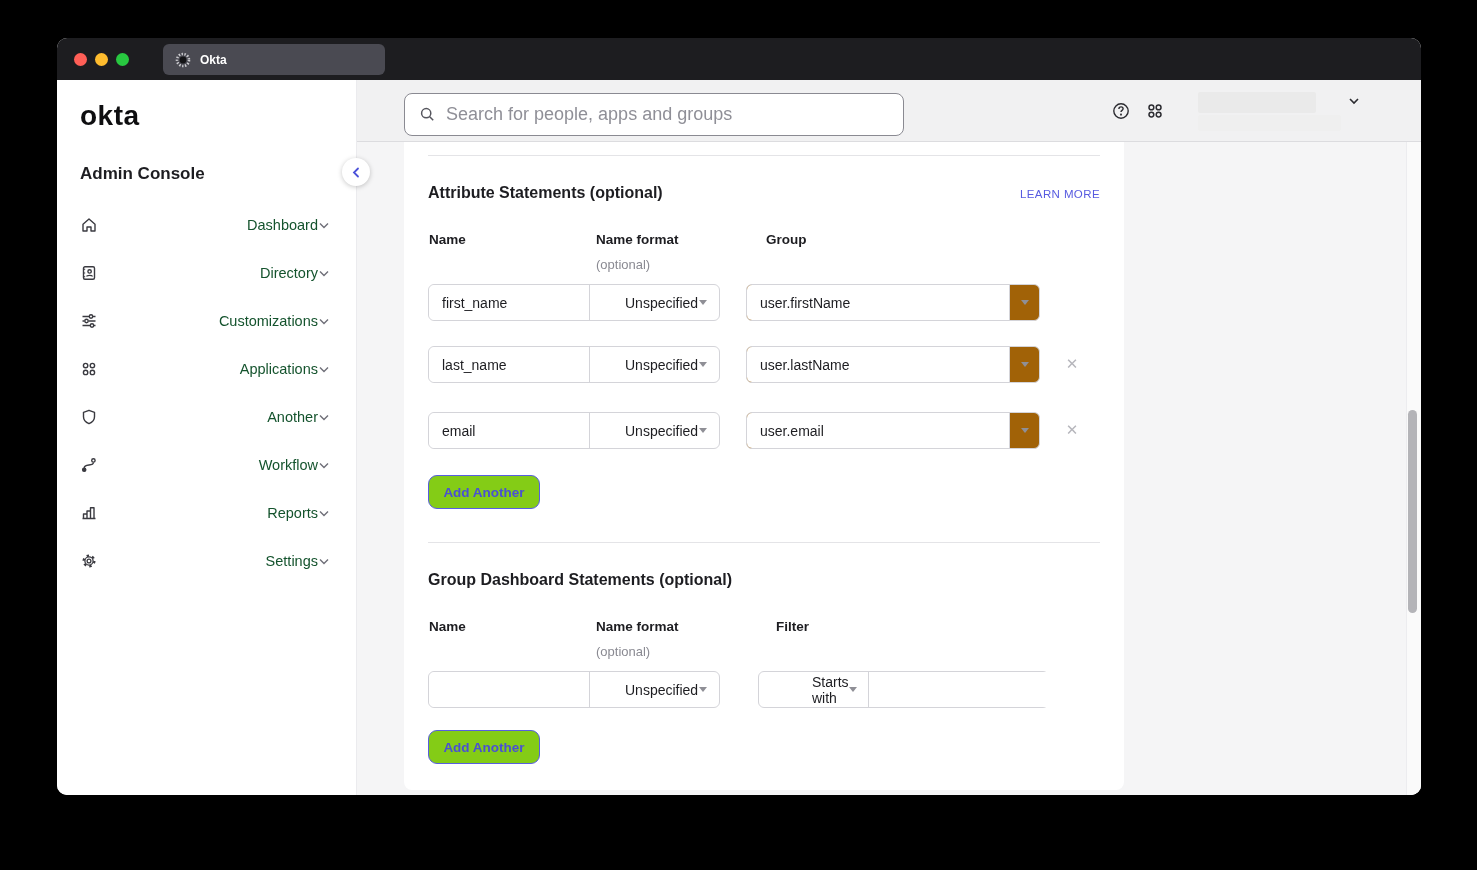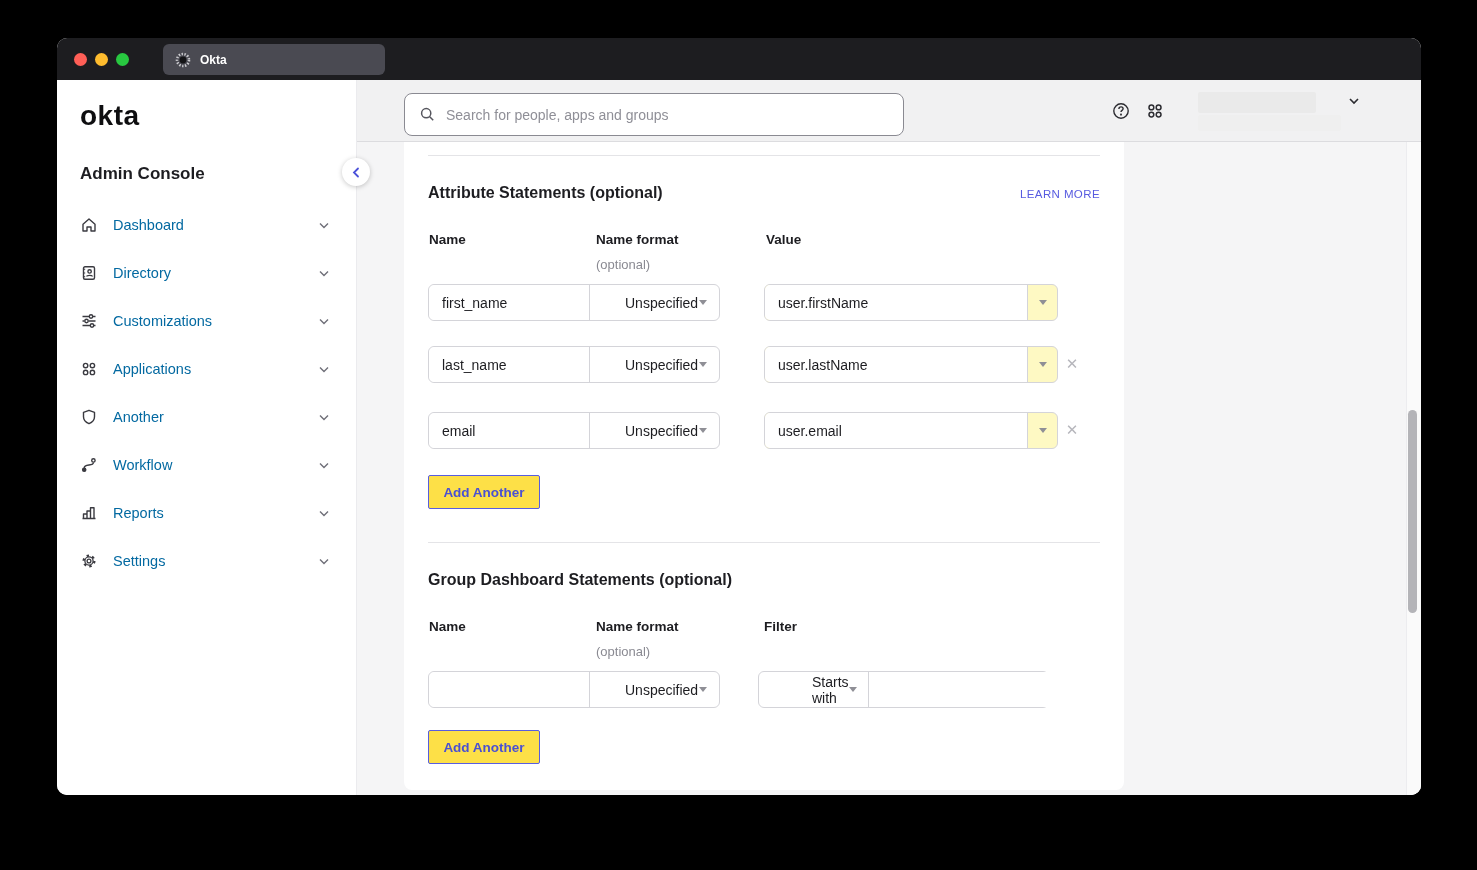--- a/index.html
+++ b/index.html
@@ -19,33 +19,33 @@
   .favicon { width:16px; height:16px; display:inline-flex; }
 
   
   .app-body { position:relative; display:flex; height:715px; }
   .sidebar { width:300px; background:#fff; border-right:1px solid #ebebee; padding:20px 0 0 0; flex:none; }
   .logo { font-size:28px; font-weight:700; color:#0e0e10; letter-spacing:.5px; padding-left:23px; }
   .console-title { margin-top:32px; padding-left:23px; font-size:17px; font-weight:700; color:#1d1d21; }
   .nav { margin-top:17px; }
   .nav-item { height:48px; display:flex; align-items:center; padding:0 26px 0 23px; cursor:pointer; }
   .nav-icon { width:18px; height:18px; flex:none; display:inline-flex; }
-  .nav-label { margin-left:15px; font-size:14.5px; color:#0369a1; flex:1; }
+  .nav-label { margin-left:15px; font-size:14.5px; color:#14532d; flex:1;text-align:right; }
   .nav-chevron { width:12px; height:12px; display:inline-flex; }
 
   .collapse-btn { position:absolute; left:285px; top:78px; width:28px; height:28px; border-radius:50%;
                   background:#fff; border:none; box-shadow:0 1px 5px rgba(0,0,0,.22); cursor:pointer;
                   display:flex; align-items:center; justify-content:center; z-index:5; }
 
   
   .main { position:relative; flex:1; background:#f5f5f6; overflow:hidden; }
   .topbar { position:relative; height:62px; background:#f1f1f2; border-bottom:1px solid #dcdcdf; }
   .searchbox { position:absolute; left:47px; top:13px; width:500px; height:43px; background:#fff;
                border:1.5px solid #8a8a92; border-radius:8px; display:flex; align-items:center; padding-left:14px; gap:10px; }
-  .searchbox input { border:none; outline:none; flex:1; font-size:14px; color:#3b82f6; background:transparent;
+  .searchbox input { border:none; outline:none; flex:1; font-size:18px; color:#3b82f6; background:transparent;
                      font-family:"Liberation Sans", sans-serif; }
   .searchbox input::placeholder { color:#8f8f97; }
   .topbar-right { position:absolute; right:60px; top:0; height:62px; display:flex; align-items:center; }
   .icon-btn { width:34px; height:34px; display:flex; align-items:center; justify-content:center; cursor:pointer; background:none; border:none; }
   .user-chip { display:flex; align-items:flex-start; margin-left:26px; cursor:pointer; position:relative; }
   .redact { border-radius:2px; }
   .redact-1 { width:118px; height:21px; background:#eaeaea; }
   .redact-2 { width:143px; height:16px; background:#efefef; margin-top:2px; }
   .user-chevron { margin-left:6px; margin-top:2px; display:inline-flex; }
 
@@ -65,37 +65,37 @@
 
   .form-row { position:absolute; left:24px; height:37px; }
   .joined { position:absolute; left:0; top:0; width:292px; height:37px; border:1px solid #d4d4d9;
             border-radius:6px; display:flex; background:#fff;gap:22px; }
   .joined input { width:161px; border:none; border-right:1px solid #d4d4d9; outline:none; padding:0 13px;
                   font-size:14px; color:#1d1d21; border-radius:6px 0 0 6px; font-family:"Liberation Sans", sans-serif; }
   .dd { flex:1; display:flex; align-items:center; justify-content:space-between; padding:0 12px 0 13px; cursor:pointer; }
   .dd-label { font-size:14px; color:#1d1d21; }
   .tri { width:0; height:0; border-left:4.5px solid transparent; border-right:4.5px solid transparent;
          border-top:5.5px solid #8f8f96; display:inline-block; }
-  .combo { position:absolute; left:336px; top:0; width:294px; height:37px; border:1px solid #d4d4d9;
-           border-radius:6px; display:flex; background:#fef9c3; overflow:hidden; }
+  .combo { position:absolute; left:318px; top:0; width:294px; height:37px; border:1px solid #d4d4d9;
+           border-radius:6px; display:flex; background:#a16207; overflow:hidden; }
   .combo input { flex:1; border:none; outline:none; padding:0 13px; font-size:14px; color:#1d1d21;
                  font-family:"Liberation Sans", sans-serif; }
   .arrowbox { width:30px; border-left:1px solid #d4d4d9; display:flex; align-items:center; justify-content:center; cursor:pointer; }
   .remove { position:absolute; left:634px; top:8px; width:20px; height:20px; color:#b6b6bc; font-size:15px;
             line-height:20px; text-align:center; cursor:pointer; }
 
   .filter-joined { position:absolute; left:330px; top:0; width:291px; height:37px; border:1px solid #d4d4d9;
                    border-radius:6px; display:flex; background:#fff;padding-left:40px; }
   .filter-dd { width:120px; border-right:1px solid #d4d4d9; display:flex; align-items:center;
                justify-content:space-between; padding:0 11px 0 13px; cursor:pointer; }
   .filter-joined input { flex:1; border:none; outline:none; padding:0 13px; font-size:14px; color:#1d1d21;
                          border-radius:0 6px 6px 0; font-family:"Liberation Sans", sans-serif; }
 
-  .add-btn { position:absolute; left:24px; width:112px; height:34px; background:#fde047; border:1px solid #585ee0;
-             border-radius:2px; color:#4a50d3; font-size:13.5px; font-weight:700; cursor:pointer;
+  .add-btn { position:absolute; left:24px; width:112px; height:34px; background:#84cc16; border:1px solid #585ee0;
+             border-radius:9px; color:#4a50d3; font-size:13.5px; font-weight:700; cursor:pointer;
              font-family:"Liberation Sans", sans-serif; }
 
   svg { display:block; }
 </style>
 </head>
 <body>
 
 <div class="stage">
   <div class="window">
 
@@ -312,21 +312,21 @@
 
           <section class="panel">
             <div class="hr" style="top:13px"></div>
 
             <h2 class="section-title" style="top:42px">Attribute Statements (optional)</h2>
             <a class="learn-more" style="top:46px">LEARN MORE</a>
 
             <span class="col-head" style="top:90px; left:25px">Name</span>
             <span class="col-head" style="top:90px; left:192px">Name format</span>
             <span class="col-note" style="top:115px; left:192px">(optional)</span>
-            <span class="col-head" style="top:90px; left:362px">Value</span>
+            <span class="col-head" style="top:90px; left:362px">Group</span>
 
             <div class="form-row" style="top:142px">
               <div class="joined">
                 <input value="first_name" style="">
                 <div class="dd">
                   <span class="dd-label">Unspecified</span>
                   <i class="tri"></i>
                 </div>
               </div>
               <div class="combo">
@@ -373,21 +373,21 @@
 
             <button class="add-btn" style="top:333px">Add Another</button>
 
             <div class="hr" style="top:400px"></div>
 
             <h2 class="section-title" style="top:429px">Group Dashboard Statements (optional)</h2>
 
             <span class="col-head" style="top:477px; left:25px">Name</span>
             <span class="col-head" style="top:477px; left:192px">Name format</span>
             <span class="col-note" style="top:502px; left:192px">(optional)</span>
-            <span class="col-head" style="top:477px; left:360px">Filter</span>
+            <span class="col-head" style="top:477px; left:372px">Filter</span>
 
             <div class="form-row" style="top:529px">
               <div class="joined">
                 <input value="" style="">
                 <div class="dd">
                   <span class="dd-label">Unspecified</span>
                   <i class="tri"></i>
                 </div>
               </div>
               <div class="filter-joined">

